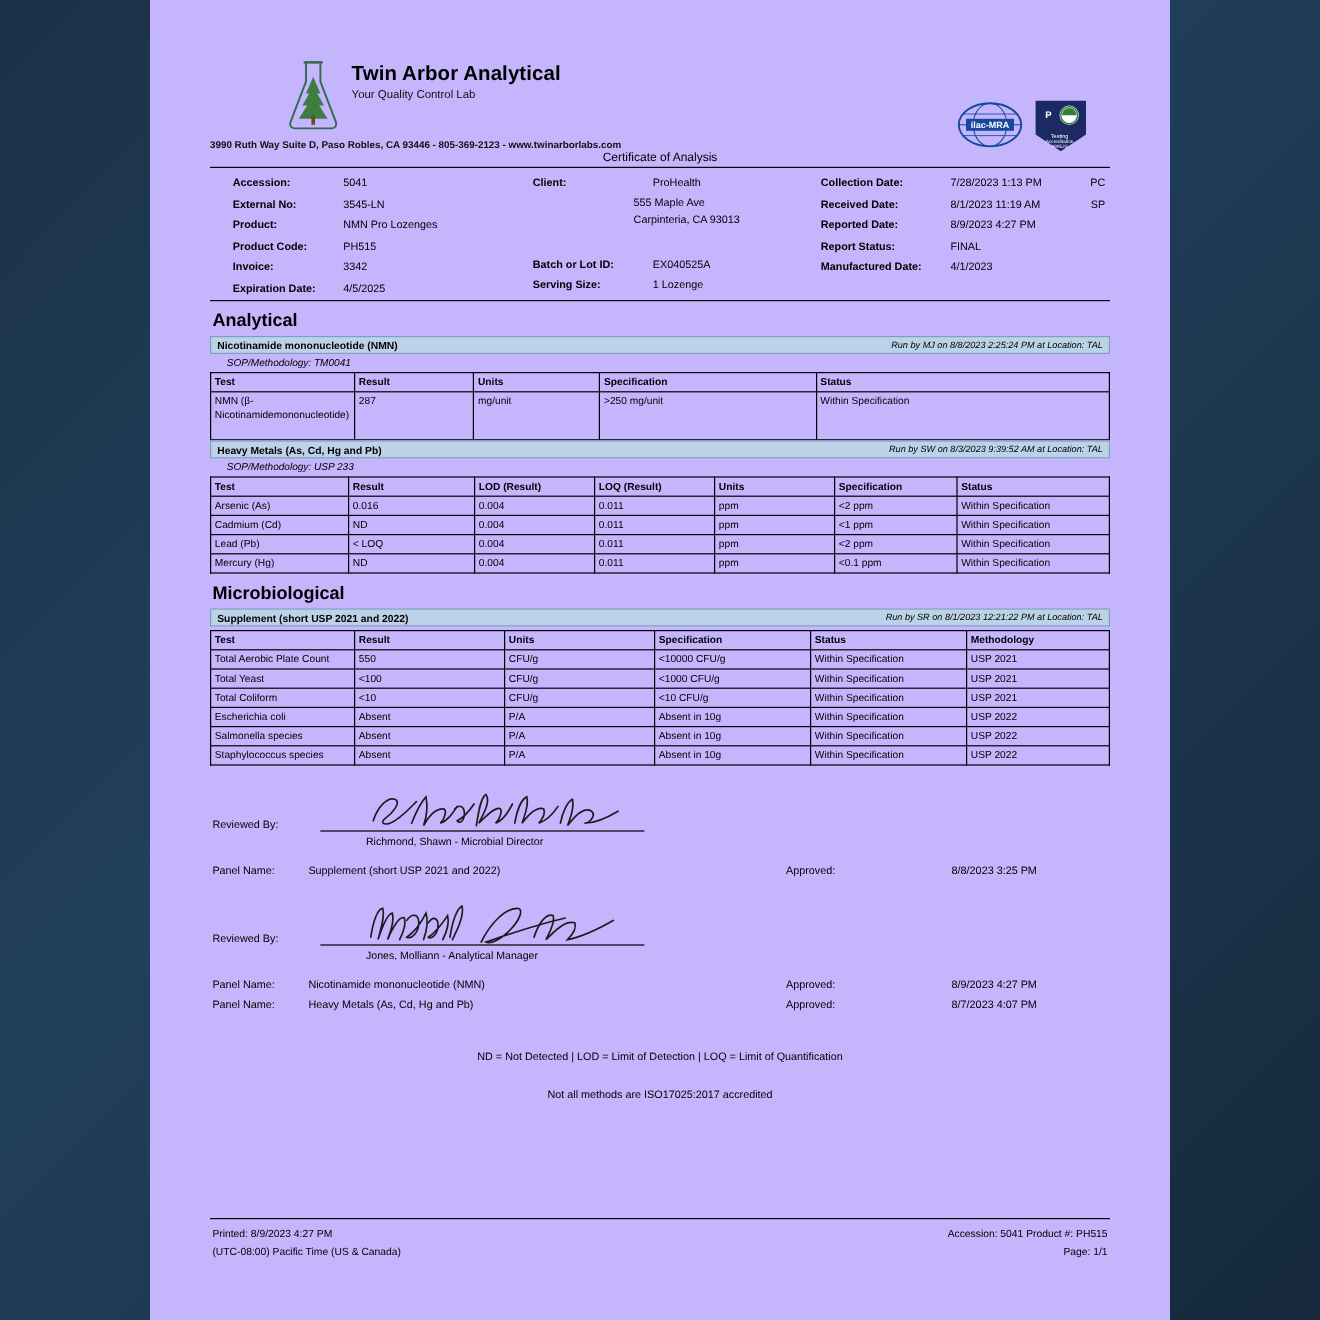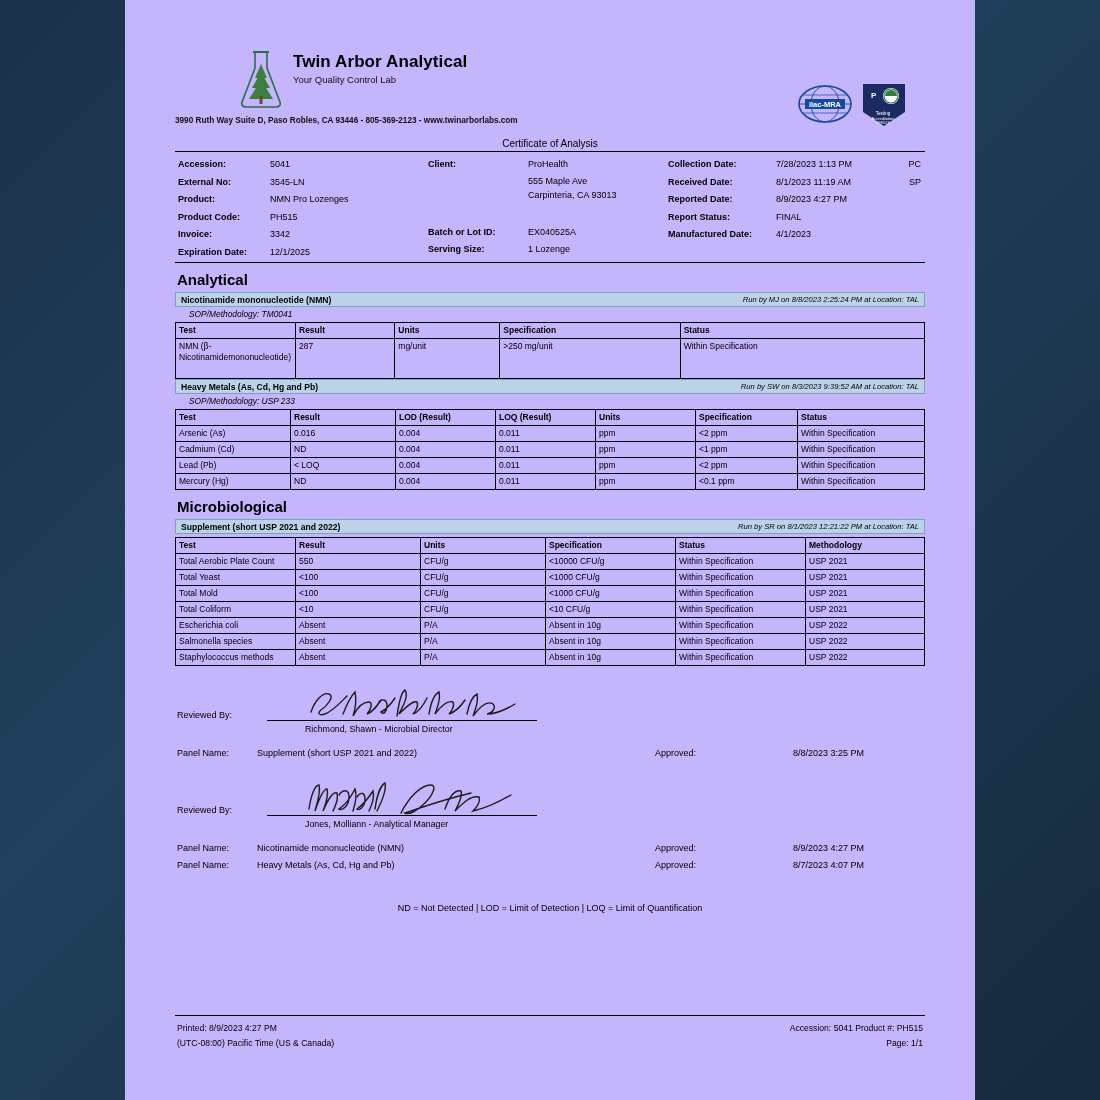--- a/index.html
+++ b/index.html
@@ -33,35 +33,35 @@
   .brand-name { font-size: 17px; font-weight: bold; letter-spacing: .1px; }
   .brand-sub { font-size: 9.5px; color: #111; margin-top: 2px; }
   .addr {
     position: absolute; left: 0px; top: 76px; width: 750px;
     font-size: 8.2px; font-weight: bold; color: #111;
   }
   .accred {
     position: absolute; right: 0px; top: 42px; width: 130px; height: 46px;
   }
   .coa-title {
-    text-align: center; font-size: 10px; margin-top: 12px; margin-bottom: 2px;
+    text-align: center; font-size: 10px; margin-bottom: 2px;
   }
 
   
   .meta {
     border-top: 1.6px solid #000; border-bottom: 1.6px solid #000;
     padding: 4px 0 4px 0;
     position: relative;
     height: 112px;
   }
   .mcol { position: absolute; top: 4px; }
   .mc1 { left: 3px; width: 250px; }
   .mc2 { left: 253px; width: 240px; }
   .mc3 { left: 493px; width: 257px; }
-  .mrow { display: flex; line-height: 17.5px; font-size: 9px; }
+  .mrow { display: flex; line-height: 17.5px; font-size: 9px; margin-left: 16px; }
   .mlab { font-weight: bold; }
   .mc1 .mlab { width: 92px; }
   .mc2 .mlab { width: 100px; }
   .mc3 .mlab { width: 108px; }
   .mval { }
   .mtail { position: absolute; right: 4px; font-weight: normal; }
   .mrow-rel { position: relative; }
   .addr-lines { line-height: 14px; font-size: 9px; padding-left: 100px; }
 
   
@@ -182,21 +182,21 @@
         <div class="mrow">
           <span class="mlab">Product Code:</span>
           <span class="mval">PH515</span>
         </div>
         <div class="mrow">
           <span class="mlab">Invoice:</span>
           <span class="mval">3342</span>
         </div>
         <div class="mrow">
           <span class="mlab">Expiration Date:</span>
-          <span class="mval">12/1/2025</span>
+          <span class="mval">4/5/2025</span>
         </div>
       </div>
 
       <div class="mcol mc2">
         <div class="mrow">
           <span class="mlab">Client:</span>
           <span class="mval">ProHealth</span>
         </div>
         <div class="addr-lines">555 Maple Ave</div>
         <div class="addr-lines">Carpinteria, CA 93013</div>
@@ -349,28 +349,20 @@
         </tr>
         <tr>
           <td>Total Yeast</td>
           <td>&lt;100</td>
           <td>CFU/g</td>
           <td>&lt;1000 CFU/g</td>
           <td>Within Specification</td>
           <td>USP 2021</td>
         </tr>
         <tr>
-          <td>Total Mold</td>
-          <td>&lt;100</td>
-          <td>CFU/g</td>
-          <td>&lt;1000 CFU/g</td>
-          <td>Within Specification</td>
-          <td>USP 2021</td>
-        </tr>
-        <tr>
           <td>Total Coliform</td>
           <td>&lt;10</td>
           <td>CFU/g</td>
           <td>&lt;10 CFU/g</td>
           <td>Within Specification</td>
           <td>USP 2021</td>
         </tr>
         <tr>
           <td>Escherichia coli</td>
           <td>Absent</td>
@@ -381,21 +373,21 @@
         </tr>
         <tr>
           <td>Salmonella species</td>
           <td>Absent</td>
           <td>P/A</td>
           <td>Absent in 10g</td>
           <td>Within Specification</td>
           <td>USP 2022</td>
         </tr>
         <tr>
-          <td>Staphylococcus methods</td>
+          <td>Staphylococcus species</td>
           <td>Absent</td>
           <td>P/A</td>
           <td>Absent in 10g</td>
           <td>Within Specification</td>
           <td>USP 2022</td>
         </tr>
       </tbody>
     </table>
 
     <div class="sigs">
@@ -449,20 +441,21 @@
       </div>
       <div class="panel-line">
         <span class="pl-lab">Panel Name:</span>
         <span class="pl-val">Heavy Metals (As, Cd, Hg and Pb)</span>
         <span class="pl-app">Approved:</span>
         <span class="pl-date">8/7/2023 4:07 PM</span>
       </div>
     </div>
 
     <div class="notes">ND = Not Detected   |   LOD = Limit of Detection   |   LOQ = Limit of Quantification</div>
+    <div class="notes2">Not all methods are ISO17025:2017 accredited</div>
   </div>
 
   <div class="footer">
     <div class="f-left">
       <div>Printed: 8/9/2023 4:27 PM</div>
       <div>(UTC-08:00) Pacific Time (US &amp; Canada)</div>
     </div>
     <div class="f-right">
       <div>Accession: 5041    Product #: PH515</div>
       <div>Page: 1/1</div>

